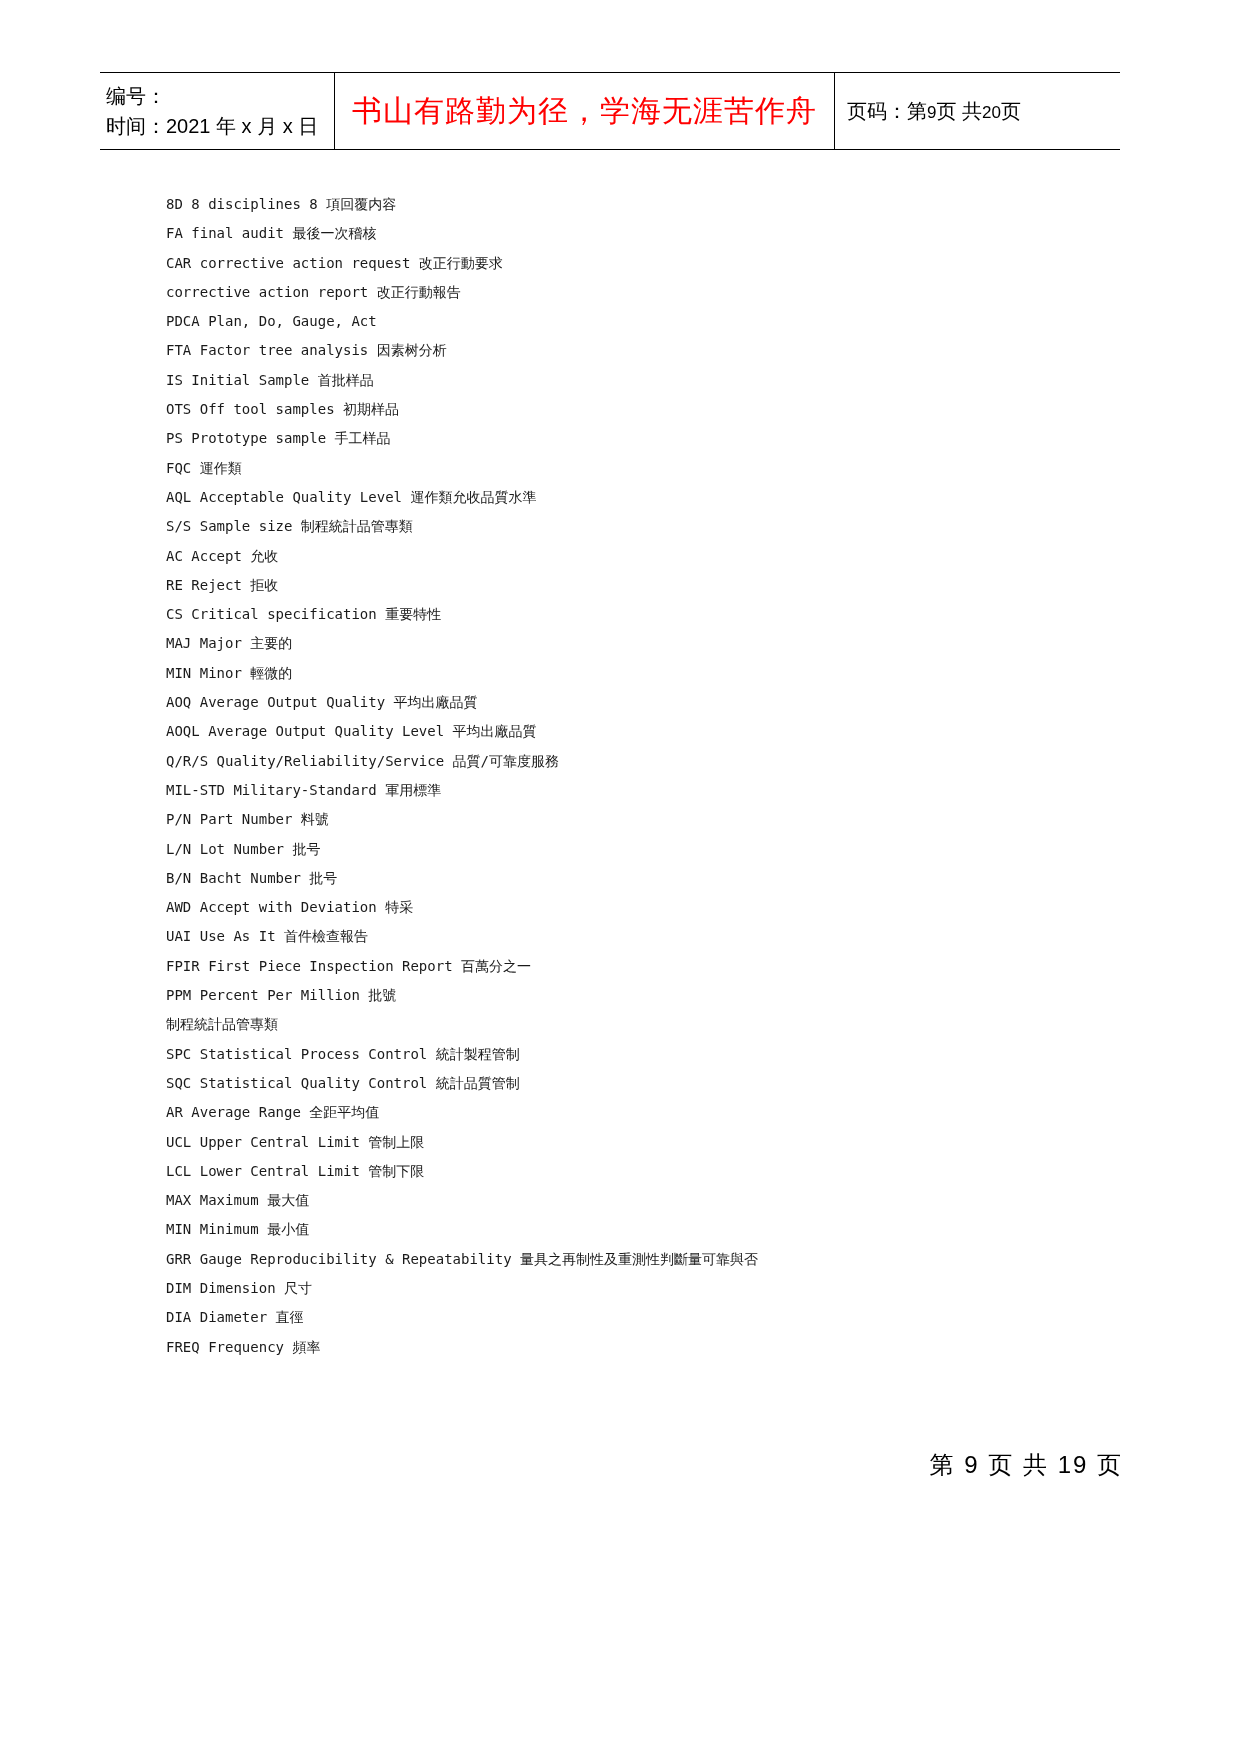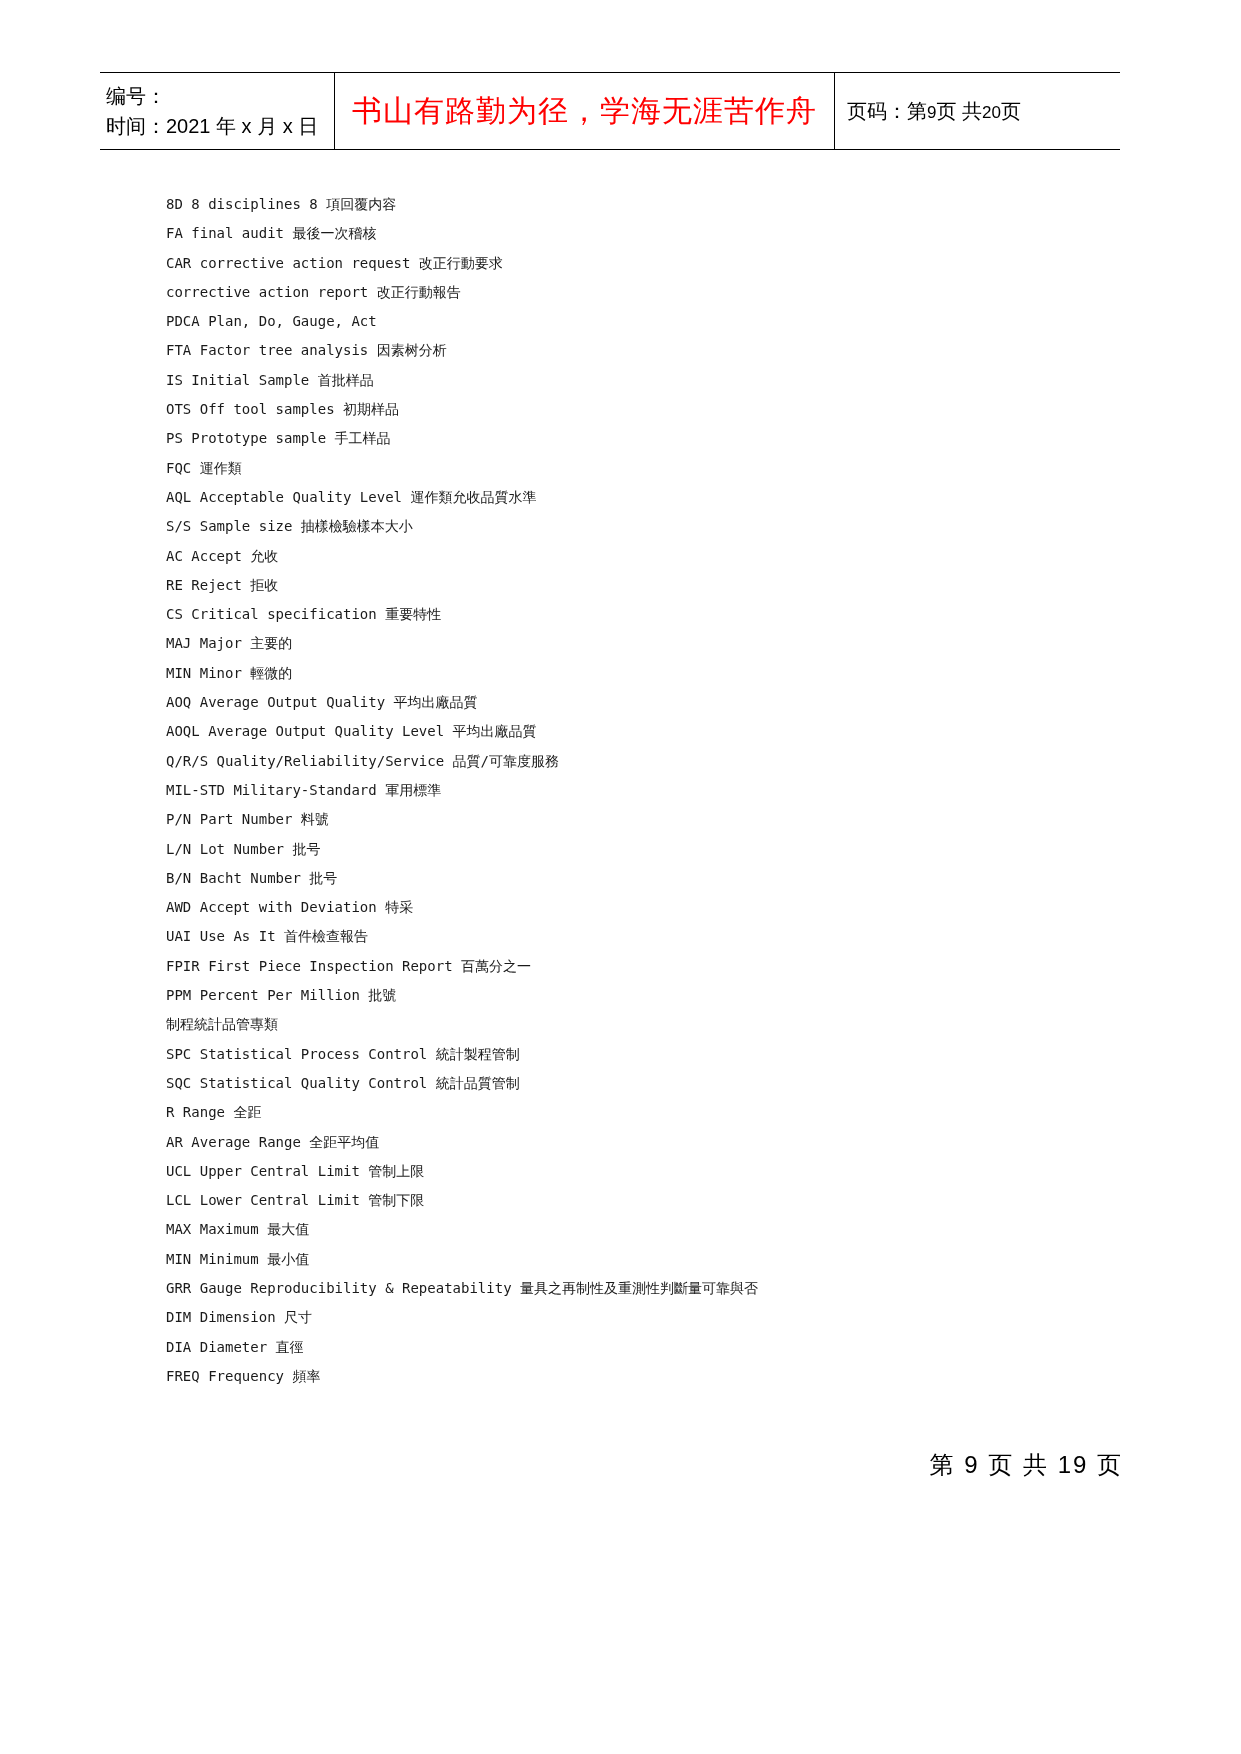--- a/index.html
+++ b/index.html
@@ -137,41 +137,40 @@
     <div class="entry">FA final audit 最後一次稽核</div>
     <div class="entry">CAR corrective action request 改正行動要求</div>
     <div class="entry">corrective action report 改正行動報告</div>
     <div class="entry">PDCA Plan, Do, Gauge, Act</div>
     <div class="entry">FTA Factor tree analysis 因素树分析</div>
     <div class="entry">IS Initial Sample 首批样品</div>
     <div class="entry">OTS Off tool samples 初期样品</div>
     <div class="entry">PS Prototype sample 手工样品</div>
     <div class="entry">FQC 運作類</div>
     <div class="entry">AQL Acceptable Quality Level 運作類允收品質水準</div>
-    <div class="entry">S/S Sample size 抽樣檢驗樣本大小</div>
+    <div class="entry">S/S Sample size 制程統計品管專類</div>
     <div class="entry">AC Accept 允收</div>
     <div class="entry">RE Reject 拒收</div>
     <div class="entry">CS Critical specification 重要特性</div>
     <div class="entry">MAJ Major 主要的</div>
     <div class="entry">MIN Minor 輕微的</div>
     <div class="entry">AOQ Average Output Quality 平均出廠品質</div>
     <div class="entry">AOQL Average Output Quality Level 平均出廠品質</div>
     <div class="entry">Q/R/S Quality/Reliability/Service 品質/可靠度服務</div>
     <div class="entry">MIL-STD Military-Standard 軍用標準</div>
     <div class="entry">P/N Part Number 料號</div>
     <div class="entry">L/N Lot Number 批号</div>
     <div class="entry">B/N Bacht Number 批号</div>
     <div class="entry">AWD Accept with Deviation 特采</div>
     <div class="entry">UAI Use As It 首件檢查報告</div>
     <div class="entry">FPIR First Piece Inspection Report 百萬分之一</div>
     <div class="entry">PPM Percent Per Million 批號</div>
     <div class="entry">制程統計品管專類</div>
     <div class="entry">SPC Statistical Process Control 統計製程管制</div>
     <div class="entry">SQC Statistical Quality Control 統計品質管制</div>
-    <div class="entry">R Range 全距</div>
     <div class="entry">AR Average Range 全距平均值</div>
     <div class="entry">UCL Upper Central Limit 管制上限</div>
     <div class="entry">LCL Lower Central Limit 管制下限</div>
     <div class="entry">MAX Maximum 最大值</div>
     <div class="entry">MIN Minimum 最小值</div>
     <div class="entry">GRR Gauge Reproducibility &amp; Repeatability 量具之再制性及重測性判斷量可靠與否</div>
     <div class="entry">DIM Dimension 尺寸</div>
     <div class="entry">DIA Diameter 直徑</div>
     <div class="entry">FREQ Frequency 頻率</div>
   </div>

